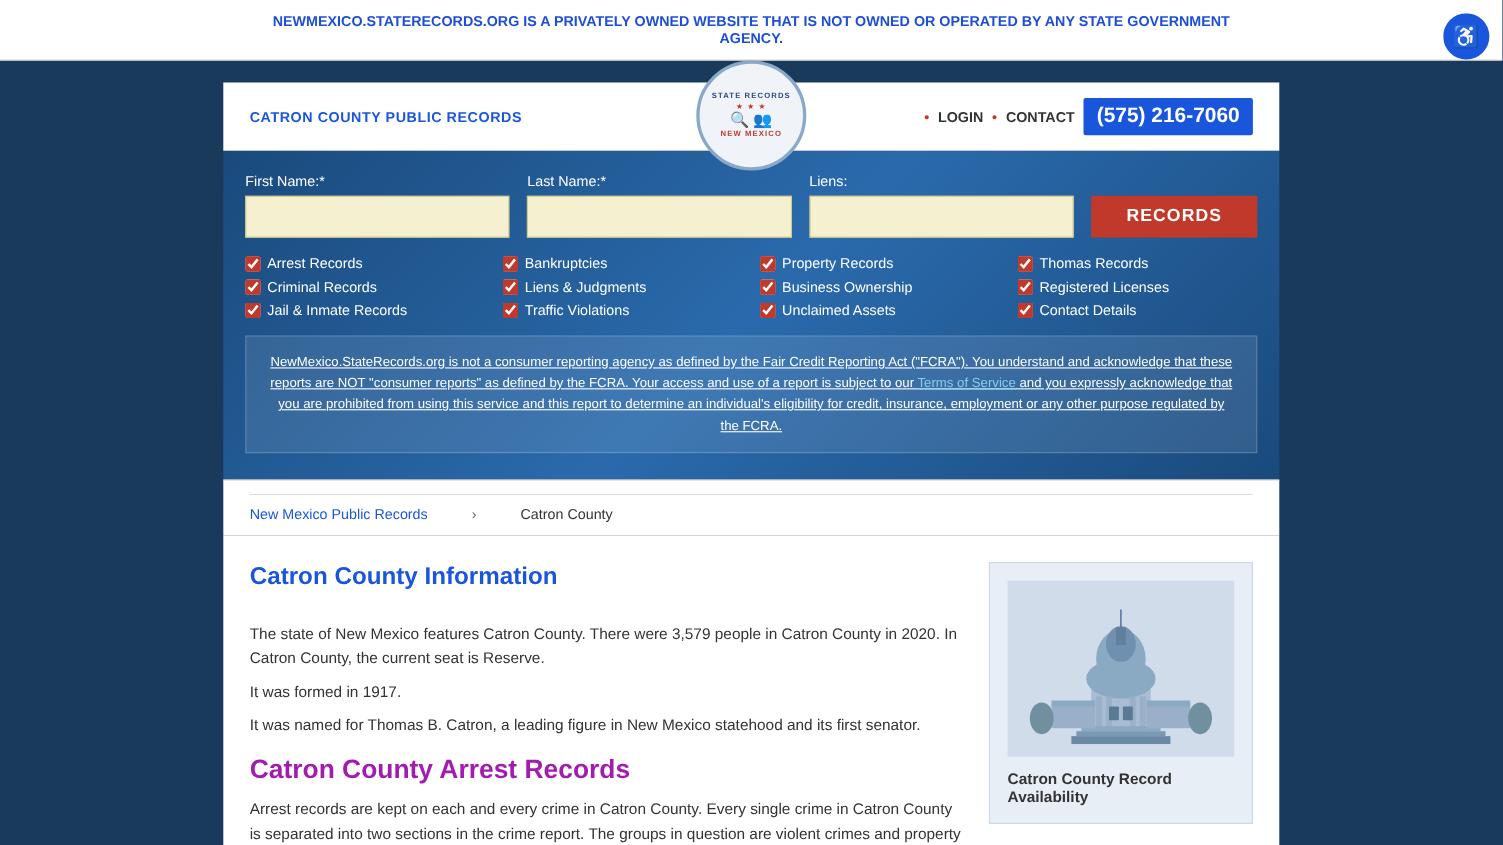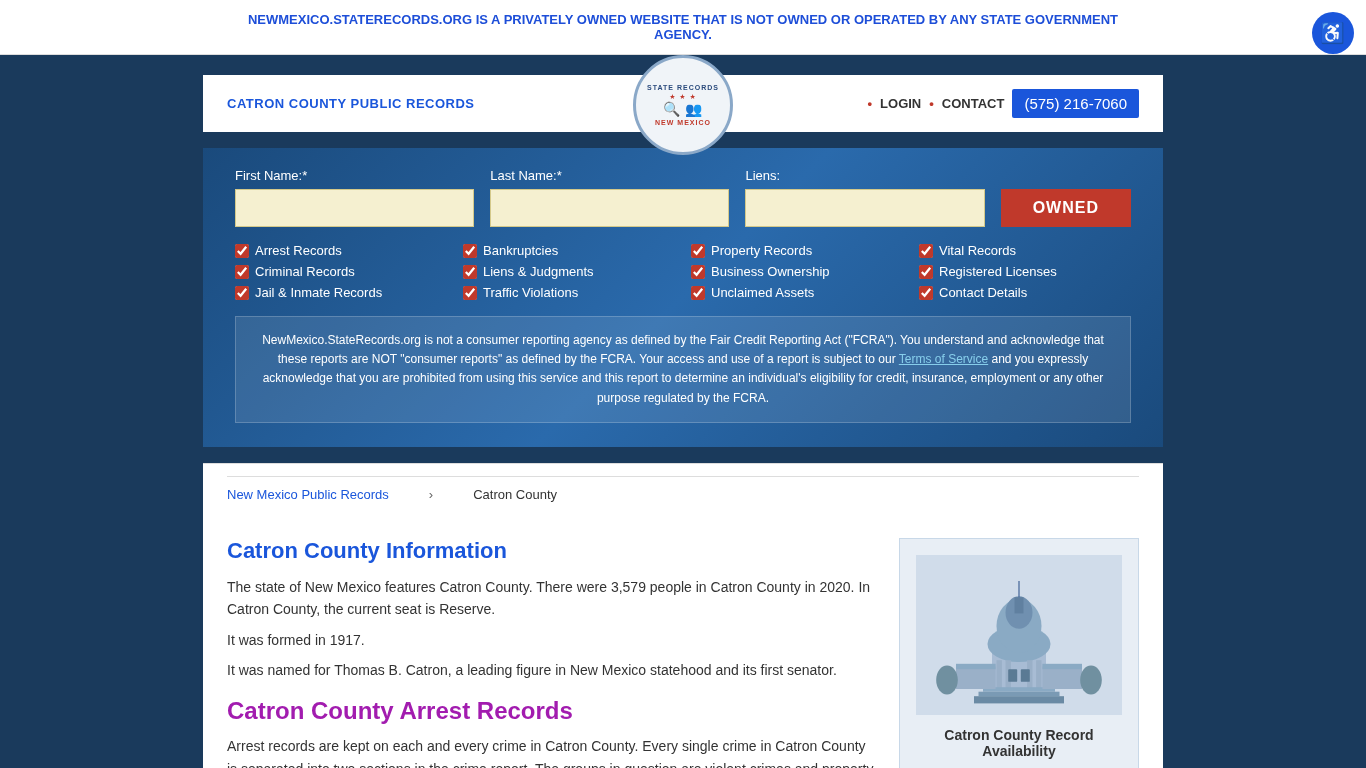--- a/index.html
+++ b/index.html
@@ -126,31 +126,31 @@
       font-size: 13px;
     }
     .nav-dot { color: #c0392b; font-weight: bold; }
     .nav-link { color: #333; text-decoration: none; font-weight: bold; cursor: pointer; }
     .phone-btn {
       background: #1a56db;
       color: #fff;
       padding: 6px 12px;
       border: none;
       cursor: pointer;
-      font-size: 15px;
-      font-weight: normal;
+      font-size: 19px;
+      font-weight: bold;
       border-radius: 2px;
     }
 
     
     .search-section {
       background: linear-gradient(135deg, #1a4a7c 0%, #2a6aac 50%, #1a4a7c 100%);
       max-width: 960px;
-      margin: 16px auto;
-      padding: 20px 32px 24px;
+      margin: 0 auto;
+      padding: 20px 20px 24px;
     }
     .search-fields {
       display: flex;
       gap: 16px;
       margin-bottom: 16px;
     }
     .field-group {
       display: flex;
       flex-direction: column;
       flex: 1;
@@ -207,20 +207,21 @@
 
     
     .disclaimer {
       background: rgba(255,255,255,0.1);
       border: 1px solid rgba(255,255,255,0.2);
       padding: 14px 20px;
       color: #fff;
       font-size: 12px;
       text-align: center;
       line-height: 1.6;
+      text-decoration: underline;
     }
     .disclaimer a {
       color: #87ceeb;
       text-decoration: underline;
     }
 
     
     .breadcrumb-area {
       max-width: 960px;
       margin: 0 auto;
@@ -258,41 +259,40 @@
       flex: 1;
     }
     .content-right {
       flex: 0 0 240px;
     }
 
     .section-title {
       color: #1a56db;
       font-size: 22px;
       font-weight: bold;
-      margin-bottom: 12px;
+      margin-bottom: 28px;
     }
     .section-subtitle {
       color: #a21caf;
       font-size: 24px;
       font-weight: bold;
       margin-bottom: 10px;
       margin-top: 16px;
     }
     .content-text {
       color: #333;
       font-size: 14px;
       line-height: 1.6;
       margin-bottom: 8px;
     }
 
     
     .capitol-card {
       background: #e8eef5;
       border: 1px solid #c8d8e8;
-      text-align: center;
       padding: 16px;
     }
     .capitol-img {
       width: 100%;
       height: 160px;
       background: #d0dcea;
       display: flex;
       align-items: center;
       justify-content: center;
       margin-bottom: 12px;
@@ -361,40 +361,40 @@
       </div>
       <div class="field-group">
         <label>Last Name:*</label>
         <input type="text" style="">
       </div>
       <div class="field-group">
         <label>Liens:</label>
         <input type="text" style="">
       </div>
       <div class="search-btn-wrapper">
-        <button class="search-btn">OWNED</button>
+        <button class="search-btn">RECORDS</button>
       </div>
     </div>
 
     <div class="checkbox-grid" id="checkbox-grid">
         <div class="checkbox-item">
           <input type="checkbox" checked="" style="">
           <span>Arrest Records</span>
         </div>
         <div class="checkbox-item">
           <input type="checkbox" checked="" style="">
           <span>Bankruptcies</span>
         </div>
         <div class="checkbox-item">
           <input type="checkbox" checked="" style="">
           <span>Property Records</span>
         </div>
         <div class="checkbox-item">
           <input type="checkbox" checked="" style="">
-          <span>Vital Records</span>
+          <span>Thomas Records</span>
         </div>
         <div class="checkbox-item">
           <input type="checkbox" checked="" style="">
           <span>Criminal Records</span>
         </div>
         <div class="checkbox-item">
           <input type="checkbox" checked="" style="">
           <span>Liens &amp; Judgments</span>
         </div>
         <div class="checkbox-item">

